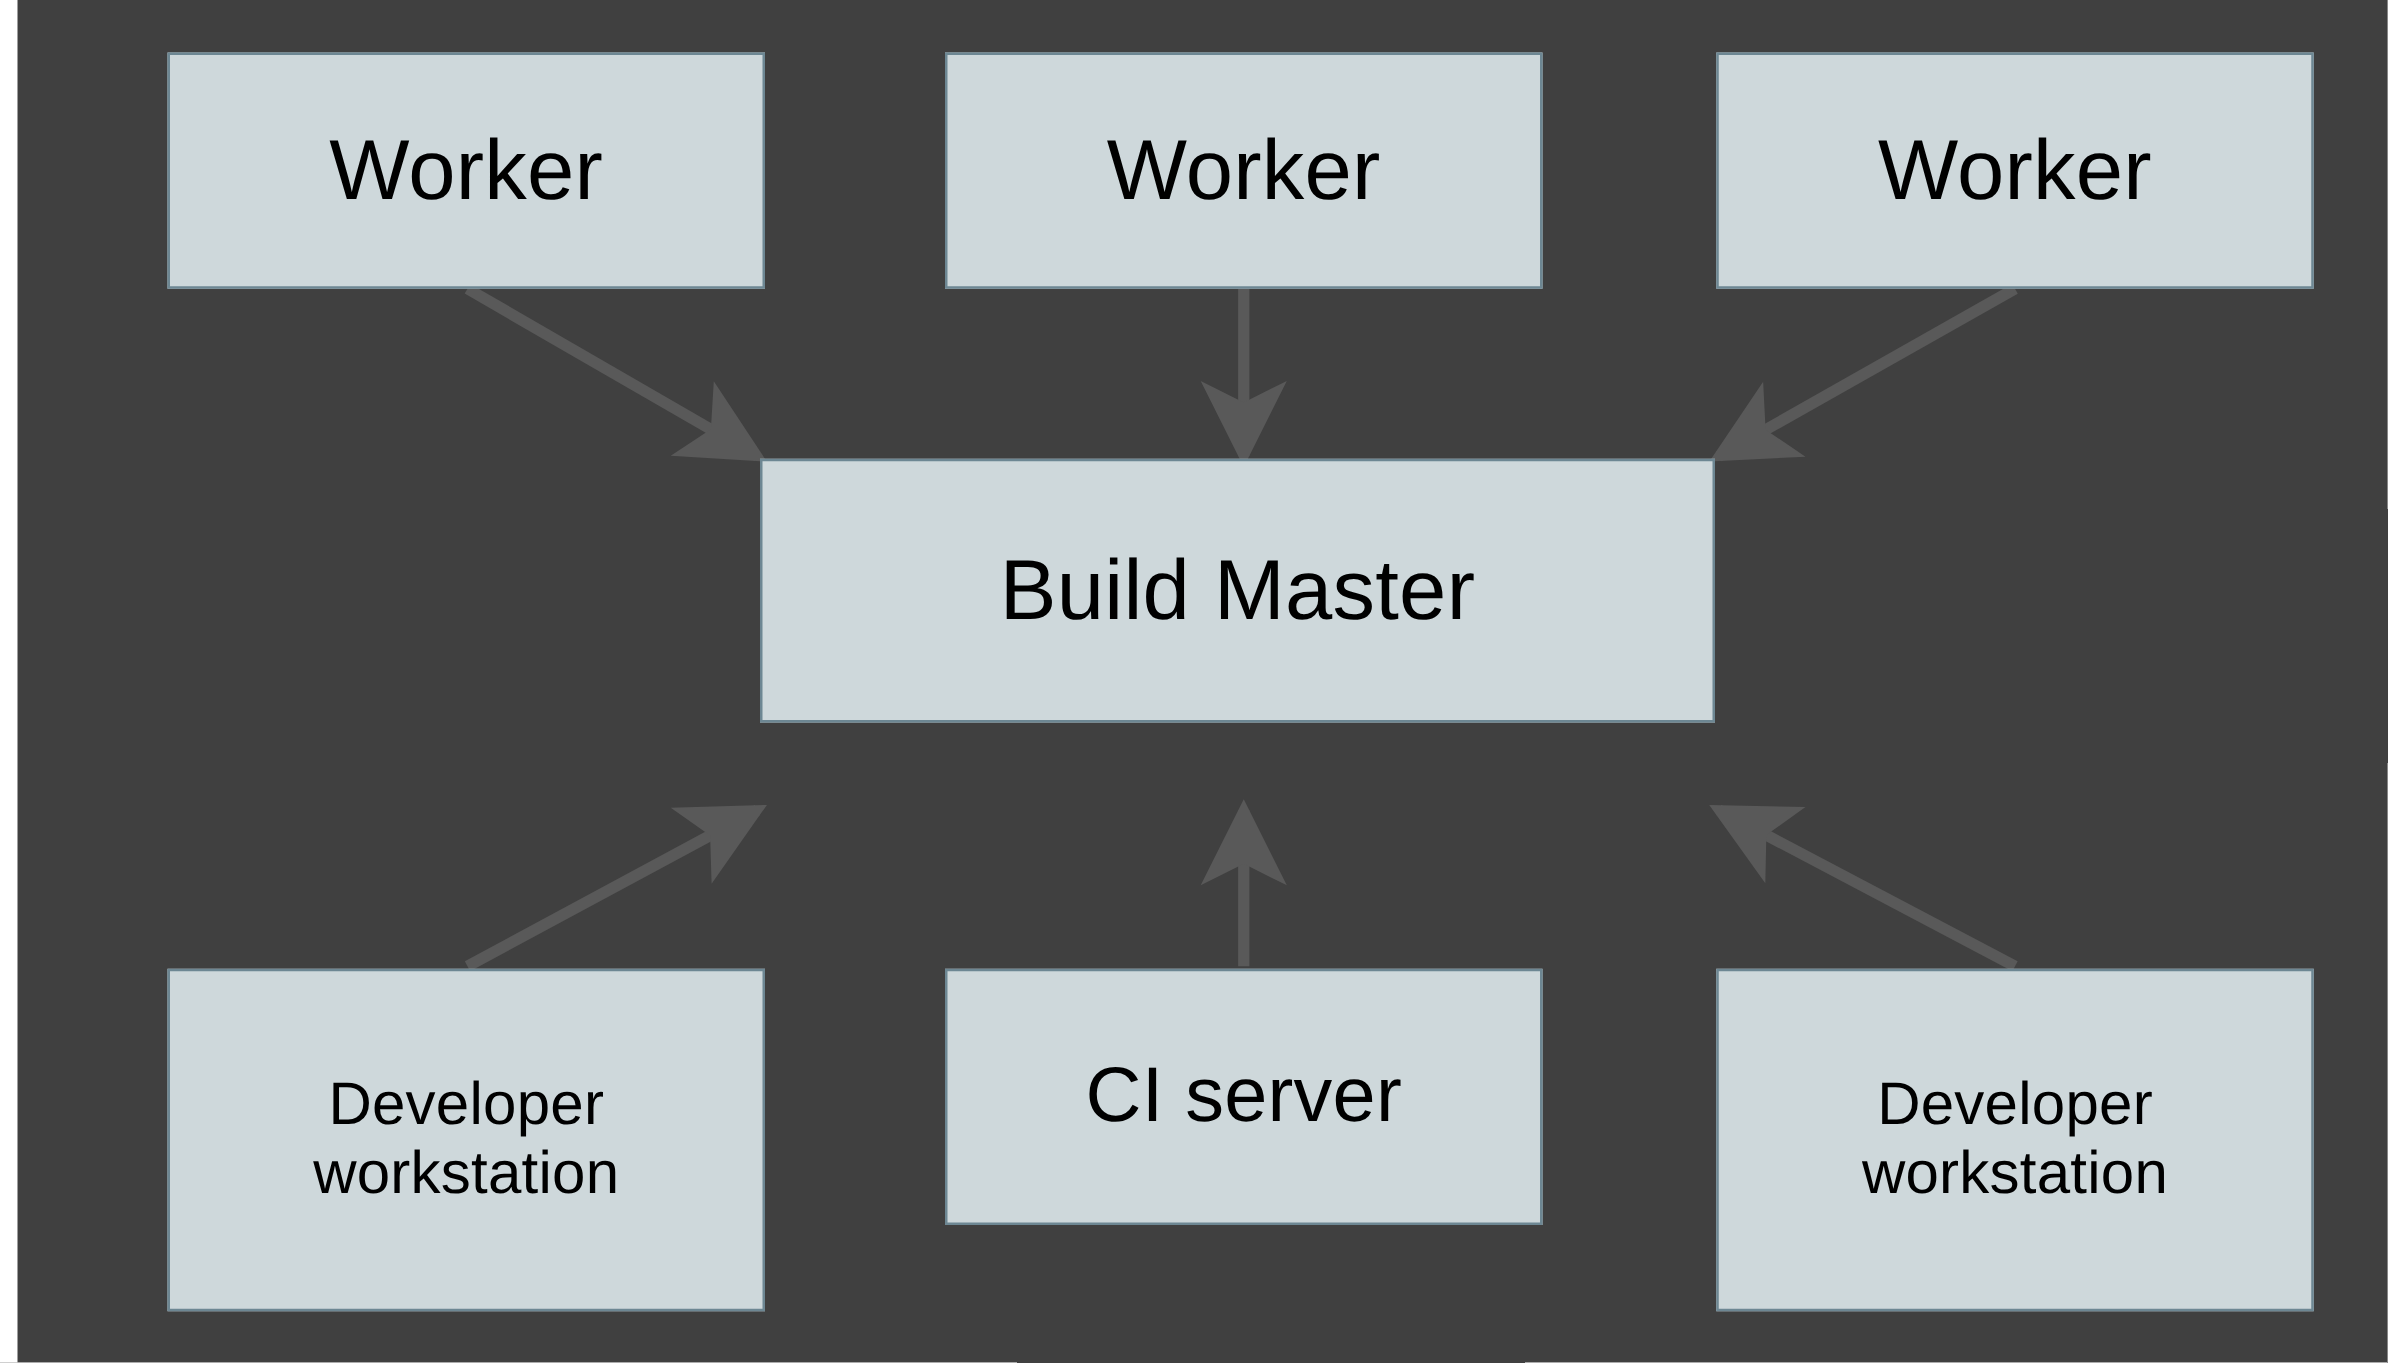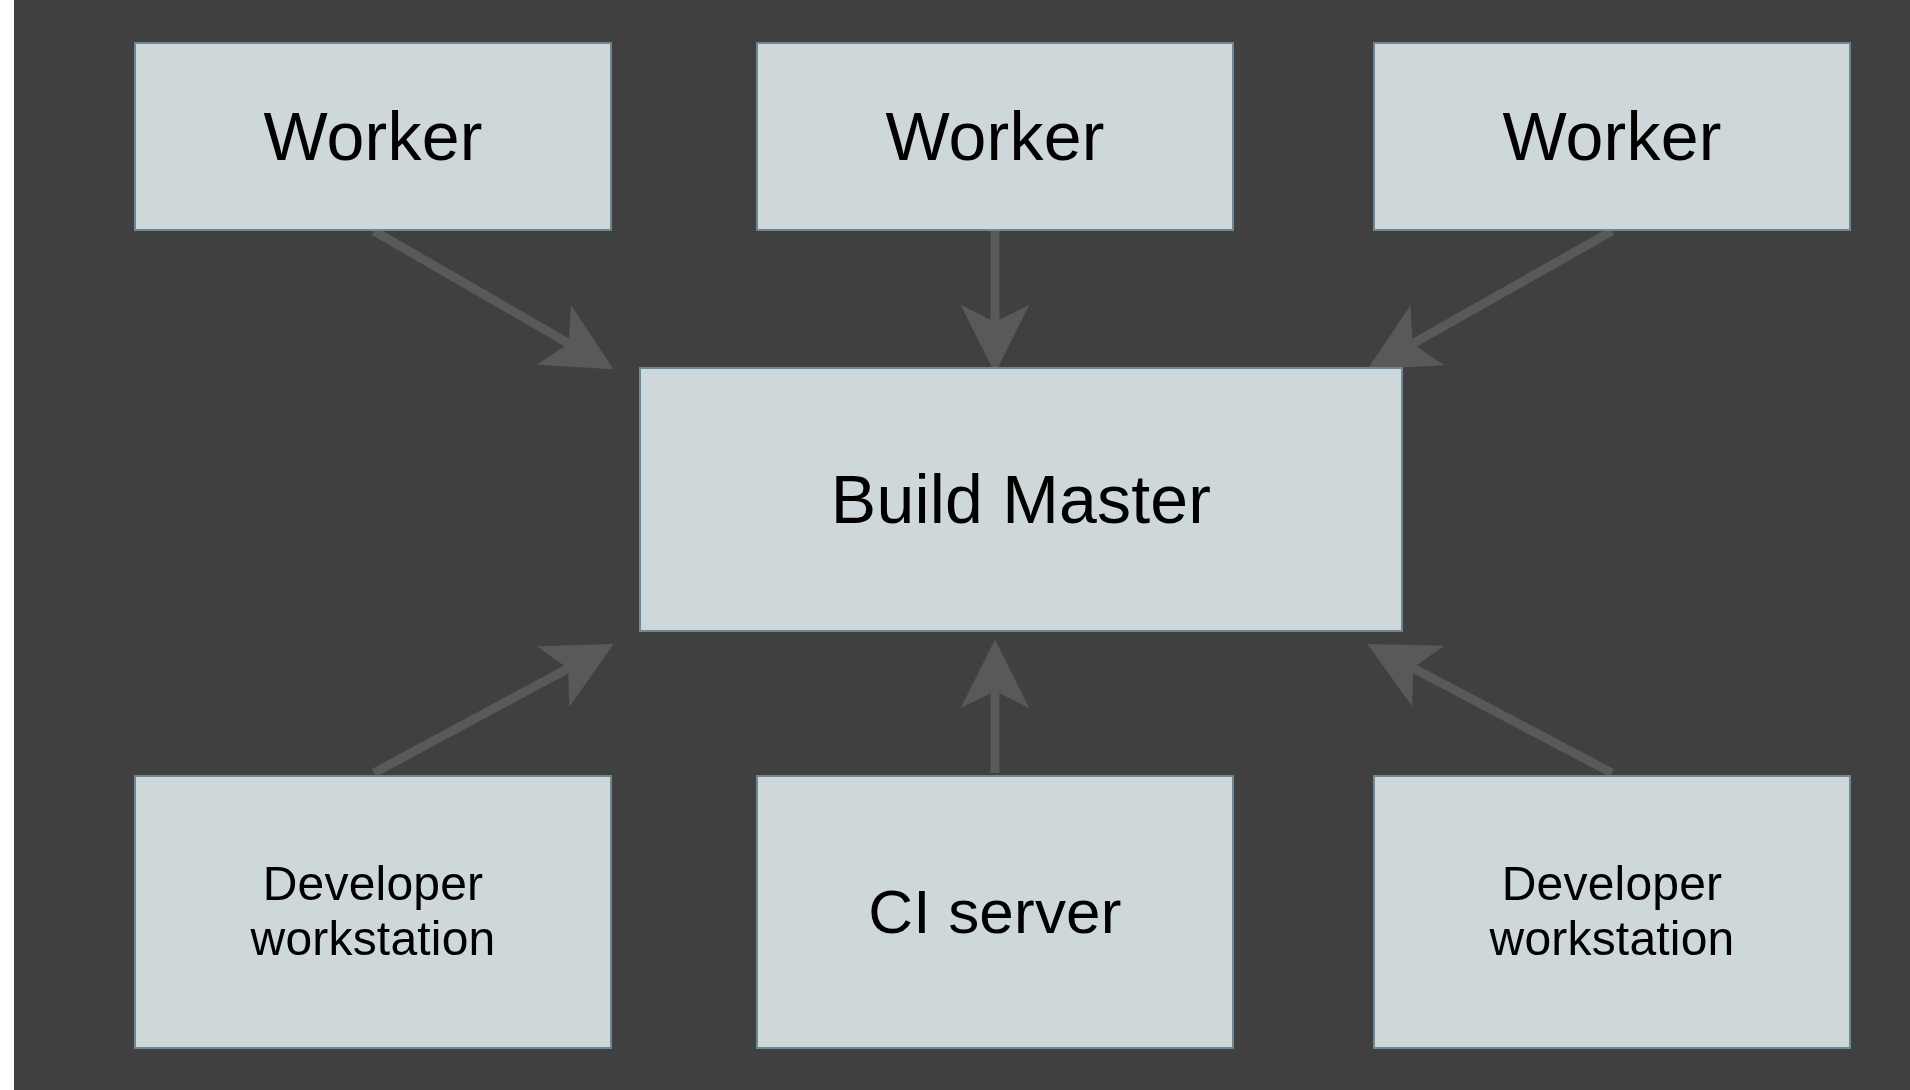--- a/index.html
+++ b/index.html
@@ -42,23 +42,23 @@
     font-family: "Liberation Sans", sans-serif;
     font-weight: 400;
     line-height: 1.14;
     letter-spacing: 0.2px;
     white-space: pre-line;
   }
   
   .n-worker-left   { left: 120px;  top: 42px;  width: 478px; height: 189px; }
   .n-worker-mid    { left: 742px;  top: 42px;  width: 478px; height: 189px; }
   .n-worker-right  { left: 1359px; top: 42px;  width: 478px; height: 189px; }
-  .n-build-master  { left: 625px;  top: 367px; width: 764px; height: 265px; }
+  .n-build-master  { left: 594px;  top: 367px; width: 764px; height: 211px; }
   .n-dev-left      { left: 120px;  top: 775px; width: 478px; height: 274px; }
-  .n-ci-server     { left: 742px;  top: 775px; width: 478px; height: 274px; }
+  .n-ci-server     { left: 742px;  top: 775px; width: 478px; height: 205px; }
   .n-dev-right     { left: 1359px; top: 775px; width: 478px; height: 274px; }
 
   .fs-big   { font-size: 68px; }
   .fs-mid   { font-size: 62px; }
   .fs-multi { font-size: 48px; }
 </style>
 </head>
 <body>
 
 <div id="canvas">

